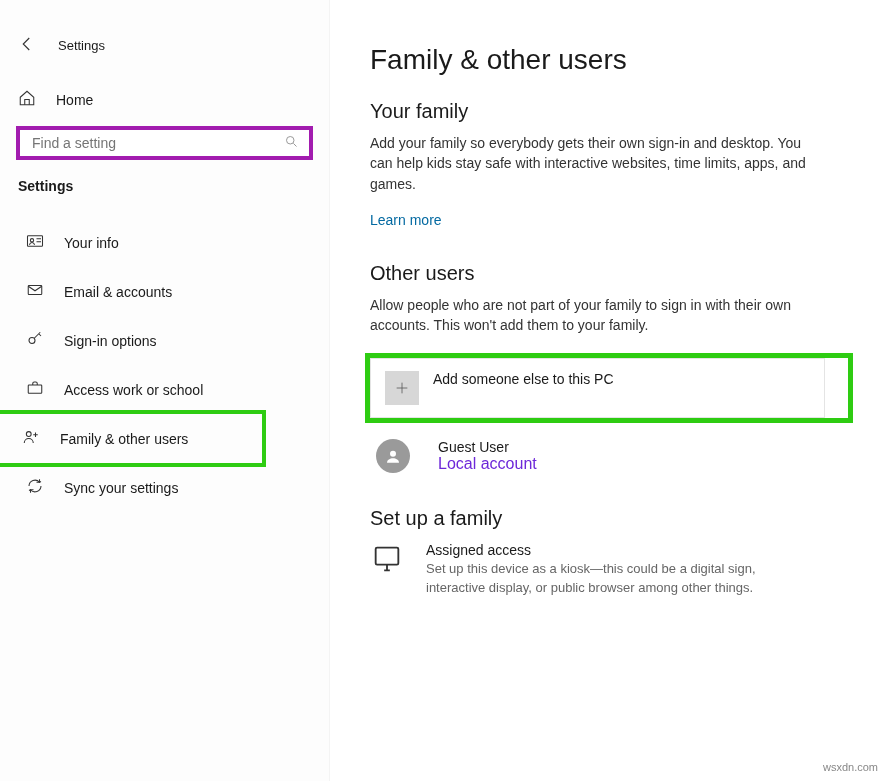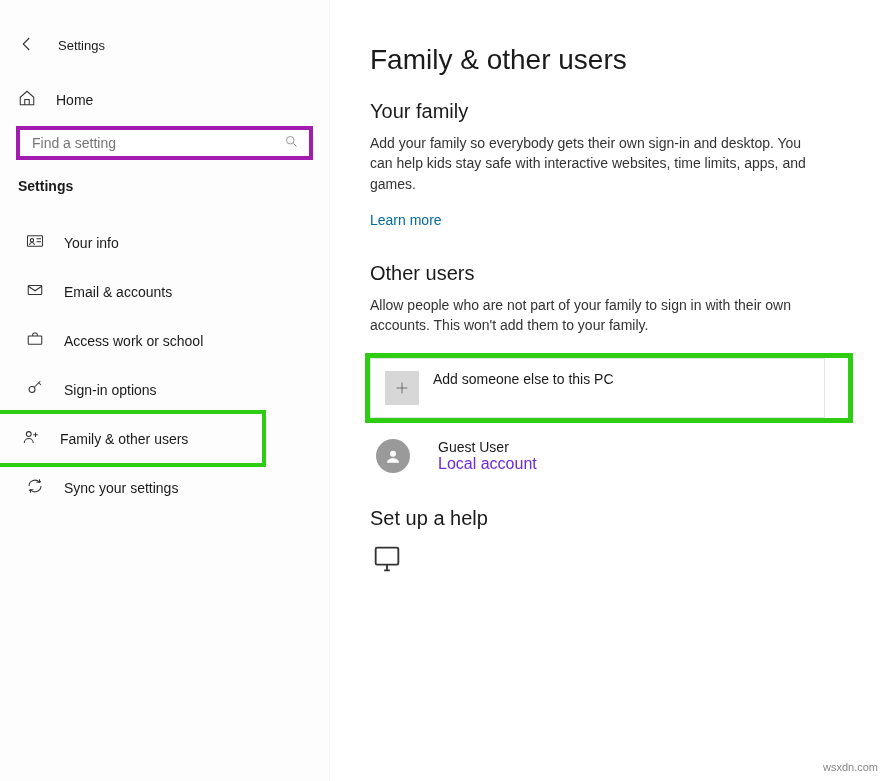--- a/index.html
+++ b/index.html
@@ -186,35 +186,35 @@
               <rect x="3" y="6" width="18" height="12" rx="1"></rect>
               <path d="M3 7l9 6 9-6"></path>
             </svg>
         </span>
         <span>Email &amp; accounts</span>
       </div>
 
       <div class="nav-item">
         <span>
           <svg viewBox="0 0 24 24" fill="none" stroke="#333" stroke-width="1.4">
+              <circle cx="8" cy="14" r="4"></circle>
+              <path d="M11 11l8-8M17 5l3 3"></path>
+            </svg>
+        </span>
+        <span>Sign-in options</span>
+      </div>
+
+      <div class="nav-item">
+        <span>
+          <svg viewBox="0 0 24 24" fill="none" stroke="#333" stroke-width="1.4">
               <rect x="3" y="8" width="18" height="11" rx="1"></rect>
               <path d="M9 8V6a2 2 0 012-2h2a2 2 0 012 2v2"></path>
             </svg>
         </span>
         <span>Access work or school</span>
-      </div>
-
-      <div class="nav-item">
-        <span>
-          <svg viewBox="0 0 24 24" fill="none" stroke="#333" stroke-width="1.4">
-              <circle cx="8" cy="14" r="4"></circle>
-              <path d="M11 11l8-8M17 5l3 3"></path>
-            </svg>
-        </span>
-        <span>Sign-in options</span>
       </div>
 
       <div class="nav-item highlighted">
         <span>
           <svg viewBox="0 0 24 24" fill="none" stroke="#333" stroke-width="1.4">
               <circle cx="9" cy="8" r="3.2"></circle>
               <path d="M3 20c0-3.3 2.7-6 6-6s6 2.7 6 6"></path>
               <path d="M18 6v6M15 9h6"></path>
             </svg>
         </span>
@@ -266,25 +266,29 @@
           </svg>
       </div>
       <div>
         <div class="user-name">Guest User</div>
         <div class="user-sub">Local account</div>
       </div>
     </div>
 
     <div class="section-gap"></div>
 
-    <h2>Set up a help</h2>
+    <h2>Set up a family</h2>
     <div class="kiosk-row">
       <span class="kiosk-icon">
         <svg viewBox="0 0 24 24" fill="none" stroke="#333" stroke-width="1.3">
             <rect x="4" y="4" width="16" height="12" rx="1"></rect>
             <path d="M10 20h4M12 16v4"></path>
           </svg>
       </span>
+      <div>
+        <div class="kiosk-title">Assigned access</div>
+        <div class="kiosk-desc">Set up this device as a kiosk—this could be a digital sign, interactive display, or public browser among other things.</div>
+      </div>
     </div>
   </div>
 </div>
 
 <div class="watermark">wsxdn.com</div>
 
 </body></html>

